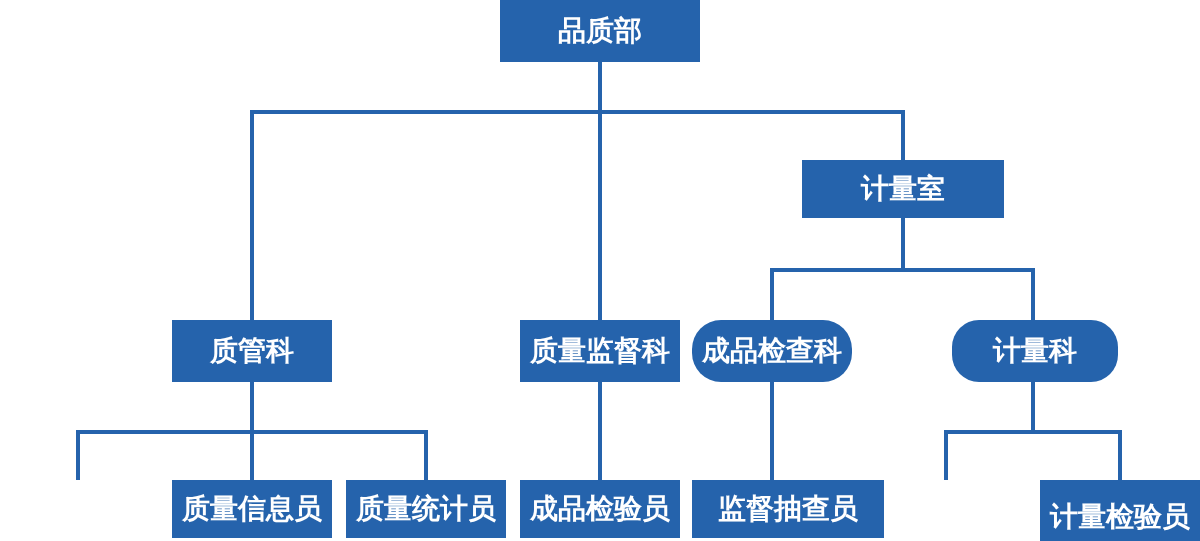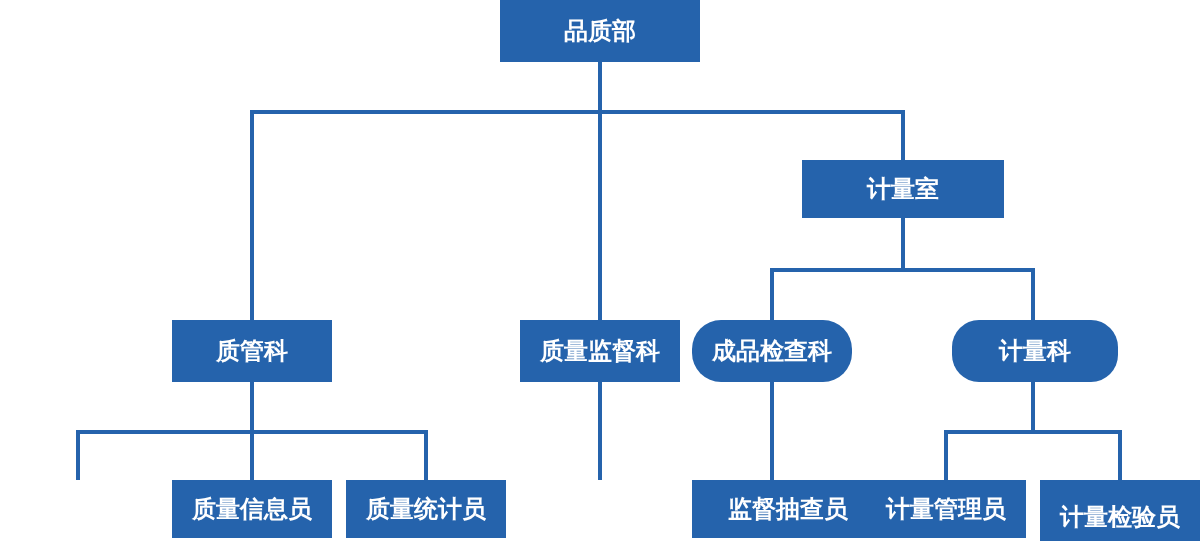--- a/index.html
+++ b/index.html
@@ -21,21 +21,21 @@
     overflow: hidden;
     font-family: "Liberation Sans", "DejaVu Sans", sans-serif;
   }
   .node {
     position: absolute;
     display: flex;
     align-items: center;
     justify-content: center;
     background: var(--node-fill);
     color: var(--node-text);
-    font-size: 24px;
+    font-size: 28px;
     font-weight: bold;
     white-space: nowrap;
     box-sizing: border-box;
   }
   .line {
     position: absolute;
     background: var(--connector);
   }
 </style>
 </head>
@@ -72,17 +72,17 @@
 
   <div class="node" style="left:802px; top:160px; width:202px; height:58px;text-align:right;">计量室</div>
 
   <div class="node" style="left:520px; top:320px; width:160px; height:62px;">质量监督科</div>
   <div class="node" style="left:172px; top:320px; width:160px; height:62px;">质管科</div>
   <div class="node" style="left:692px; top:320px; width:160px; height:62px;border-radius:29px;">成品检查科</div>
   <div class="node" style="left:952px; top:320px; width:166px; height:62px;border-radius:27px;">计量科</div>
 
   <div class="node" style="left:172px; top:480px; width:160px; height:58px;">质量信息员</div>
   <div class="node" style="left:346px; top:480px; width:160px; height:58px;">质量统计员</div>
+  <div class="node" style="left:520px; top:480px; width:160px; height:58px;">成品检验员</div>
   <div class="node" style="left:692px; top:480px; width:192px; height:58px;">监督抽查员</div>
-  <div class="node" style="left:866px; top:480px; width:160px; height:58px;">计量管理员</div>
   <div class="node" style="left:1040px;top:480px; width:160px; height:74px;">计量检验员</div>
 
 </div>
 
 </body></html>

